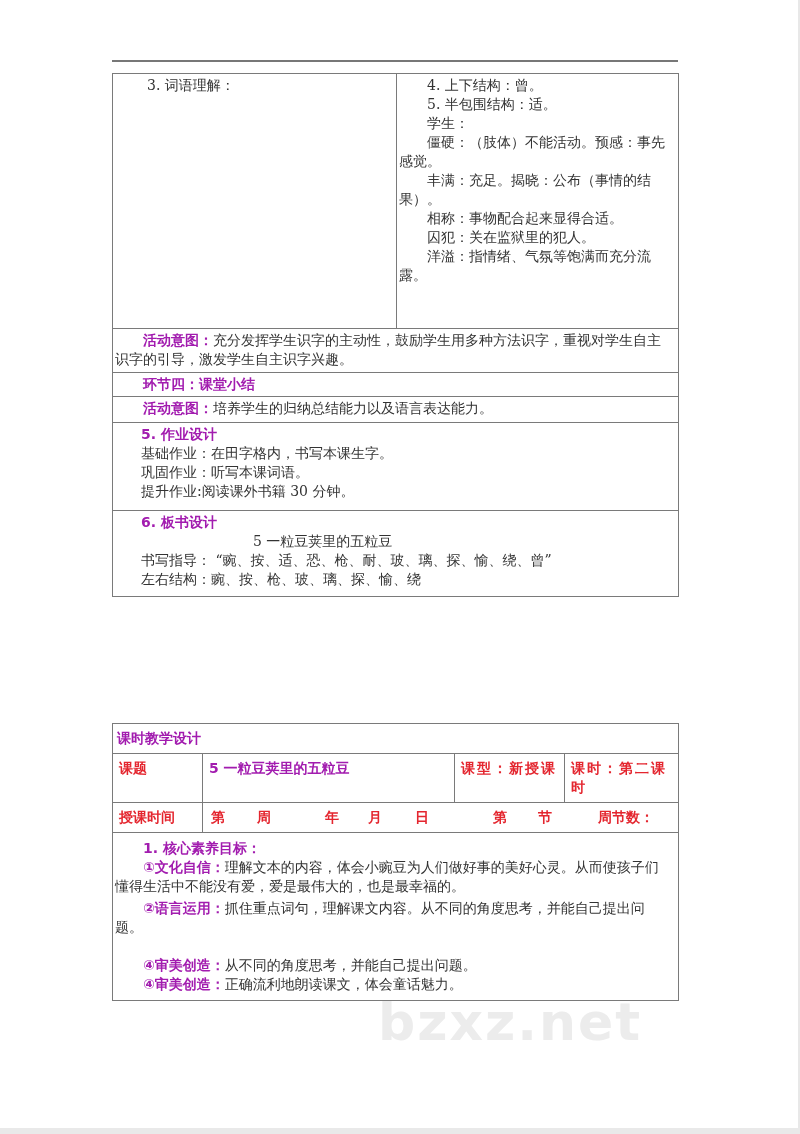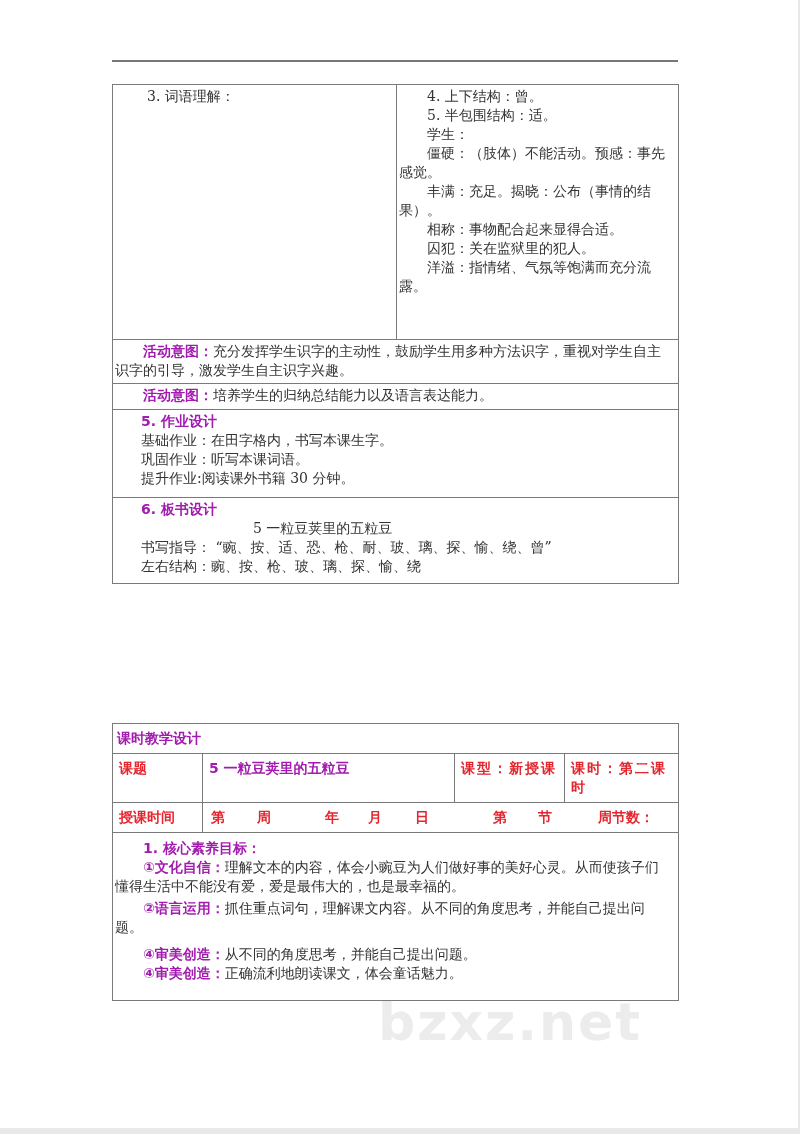--- a/index.html
+++ b/index.html
@@ -17,21 +17,21 @@
   }
 
   table { border-collapse: collapse; position: absolute; left: 112px; width: 566px; table-layout: fixed; }
   td { border: 1.4px solid #7a7a7a; vertical-align: top; font-size: 14px; line-height: 19px; padding: 2px 4px 2px 2px; overflow: hidden; }
   .ind { text-indent: 28px; }
   .b { font-weight: bold; font-family: "DejaVu Sans", sans-serif; color: #a21caf; }
   p { margin: 0; }
   .red { color: #e4262f; }
   .sans { font-family: "DejaVu Sans", sans-serif; }
 
-  #t1 { top: 84px; padding-left: 36px; }
+  #t1 { top: 73px; padding-left: 36px; }
   #t2 { top: 723px; border-radius: 11px; }
 </style>
 </head>
 <body>
 
 <div class="page-edge-right"></div>
 <div class="header-rule"></div>
 
 <table id="t1">
   <colgroup>
@@ -50,20 +50,25 @@
       <p class="ind">僵硬：（肢体）不能活动。预感：事先感觉。</p>
       <p class="ind">丰满：充足。揭晓：公布（事情的结果）。</p>
       <p class="ind">相称：事物配合起来显得合适。</p>
       <p class="ind">囚犯：关在监狱里的犯人。</p>
       <p class="ind">洋溢：指情绪、气氛等饱满而充分流露。</p>
     </td>
   </tr>
   <tr style="height:44px">
     <td colspan="2">
       <p class="ind"><span class="b">活动意图：</span><span>充分发挥学生识字的主动性，鼓励学生用多种方法识字，重视对学生自主识字的引导，激发学生自主识字兴趣。</span></p>
+    </td>
+  </tr>
+  <tr style="height:24px">
+    <td colspan="2">
+      <p class="ind b">环节四：课堂小结</p>
     </td>
   </tr>
   <tr style="height:26px">
     <td colspan="2">
       <p class="ind"><span class="b">活动意图：</span><span>培养学生的归纳总结能力以及语言表达能力。</span></p>
     </td>
   </tr>
   <tr style="height:88px">
     <td colspan="2" style="padding-left:28px">
       <p class="b">5. 作业设计</p>
@@ -122,21 +127,21 @@
       <span class="b red" style="position:absolute; left:212px; top:5px">日</span>
       <span class="b red" style="position:absolute; left:290px; top:5px">第</span>
       <span class="b red" style="position:absolute; left:335px; top:5px">节</span>
       <span class="b red" style="position:absolute; left:395px; top:5px">周节数：</span>
     </td>
   </tr>
   <tr style="height:168px">
     <td colspan="4" style="padding:6px 6px 2px 2px; font-family:'DejaVu Serif','Liberation Serif',serif">
       <p class="ind b">1. 核心素养目标：</p>
       <p class="ind" style="margin-bottom:3px"><span class="b">①文化自信：</span><span>理解文本的内容，体会小豌豆为人们做好事的美好心灵。从而使孩子们懂得生活中不能没有爱，爱是最伟大的，也是最幸福的。</span></p>
-      <p class="ind" style="margin-bottom:8px"><span class="b">②语言运用：</span><span>抓住重点词句，理解课文内容。从不同的角度思考，并能自己提出问题。</span></p>
+      <p class="ind" style="margin-bottom:19px"><span class="b">②语言运用：</span><span>抓住重点词句，理解课文内容。从不同的角度思考，并能自己提出问题。</span></p>
       <p class="ind"><span class="b">④审美创造：</span><span>从不同的角度思考，并能自己提出问题。</span></p>
       <p class="ind"><span class="b">④审美创造：</span><span>正确流利地朗读课文，体会童话魅力。</span></p>
     </td>
   </tr>
 </tbody>
   </table>
 
 <div class="watermark">bzxz.net</div>
 <div class="page-edge-bottom"></div>
 

